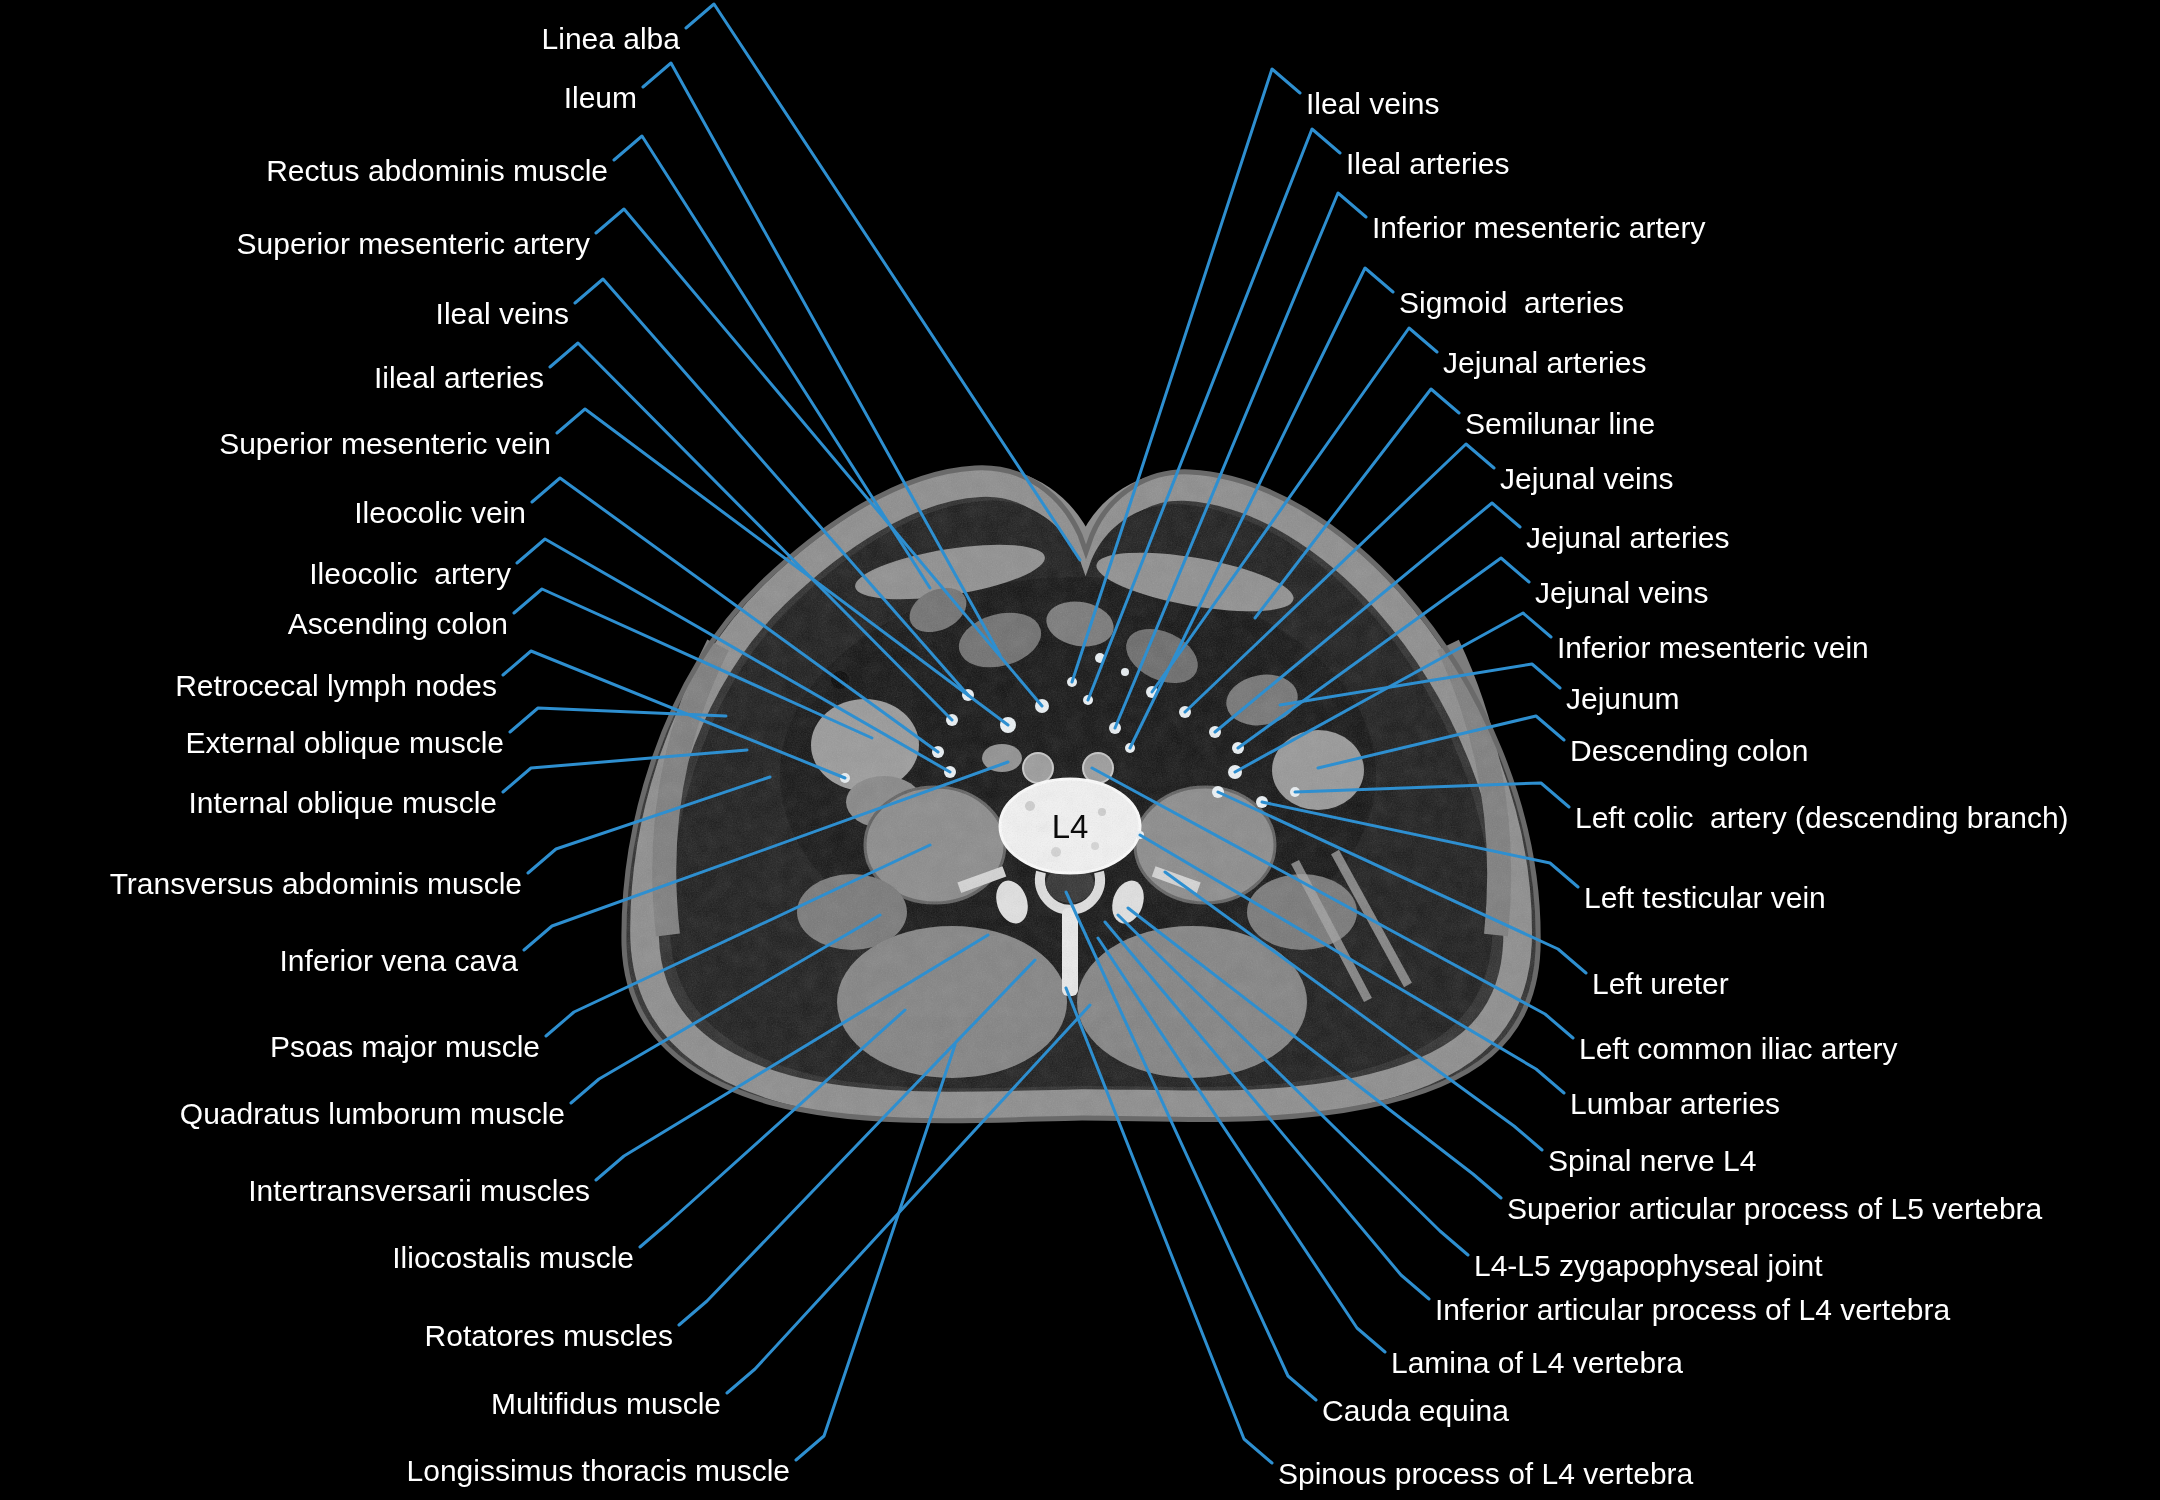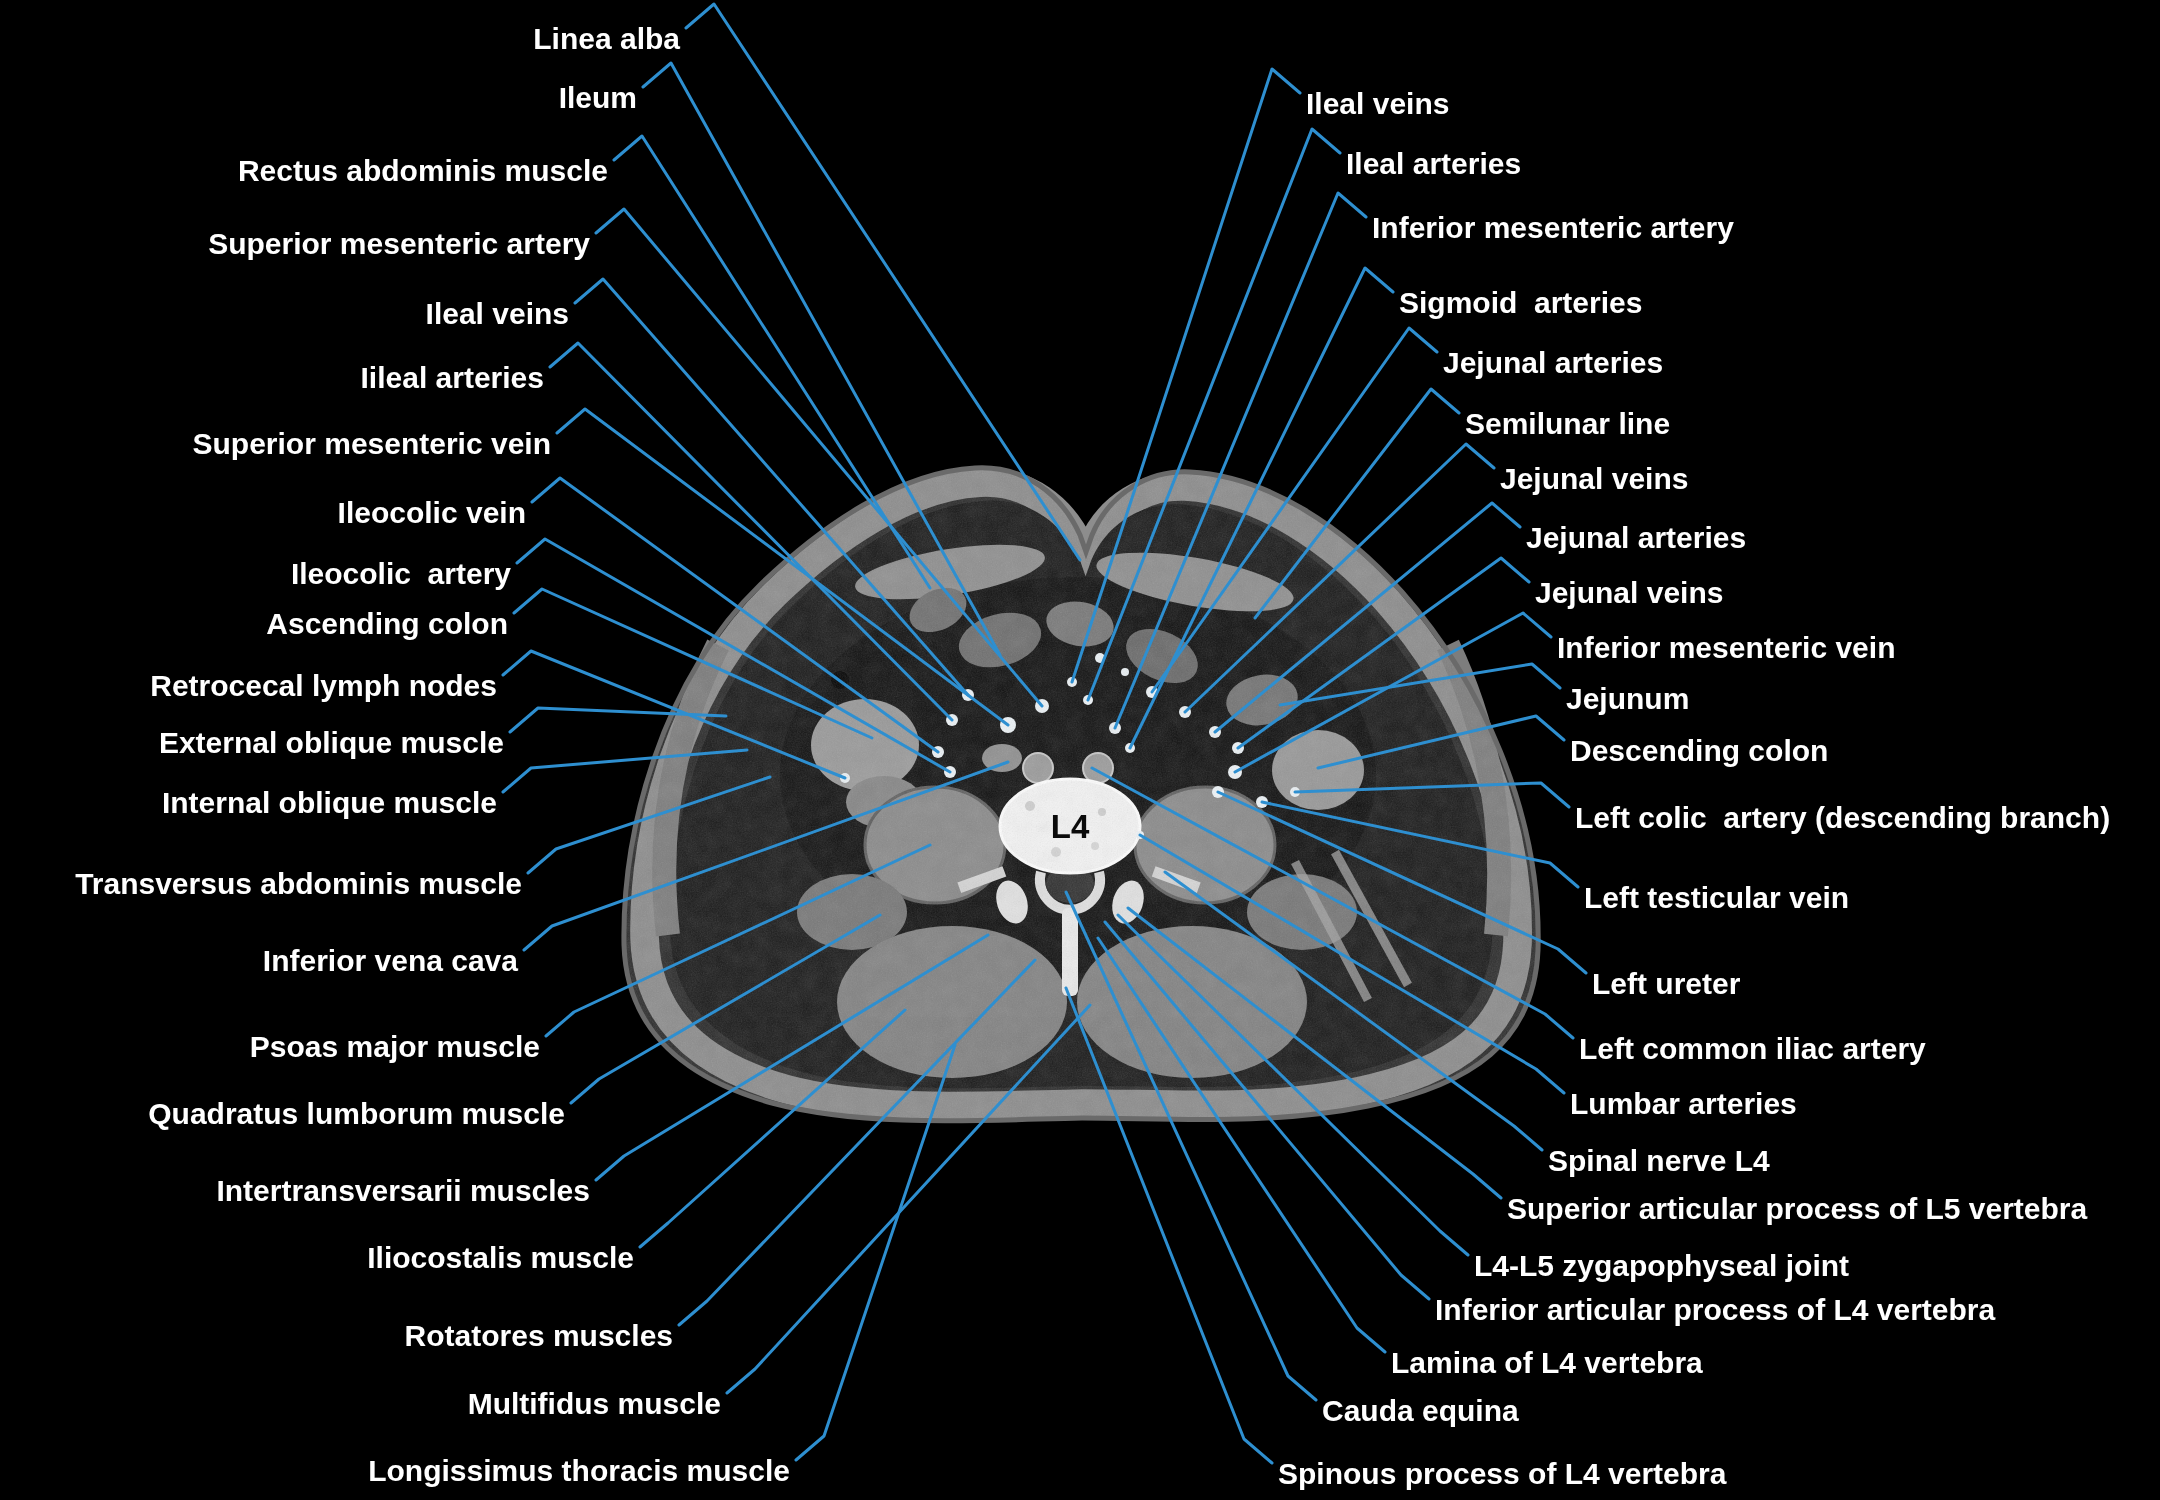--- a/index.html
+++ b/index.html
@@ -1,17 +1,17 @@
 <!DOCTYPE html>
 <html><head>
 <meta charset="utf-8">
 <title>Annotated axial CT at L4</title>
 <style>
   html,body{margin:0;padding:0;background:#000;}
-  .stage{position:relative;width:2160px;height:1500px;background:#000;overflow:hidden;font-weight:bold;}
+  .stage{position:relative;width:2160px;height:1500px;background:#000;overflow:hidden;}
   svg{position:absolute;left:0;top:0;}
   svg text{font-family:"Liberation Sans","DejaVu Sans",sans-serif;}
   .lbl{fill:#ffffff;font-size:30px;white-space:pre;}
   .l4lbl{fill:#0b0b0b;font-size:33px;}
   .leader{fill:none;stroke-width:3;stroke-linejoin:round;stroke-linecap:round;}
 </style>
 </head>
 <body>
 
 <div class="stage">

